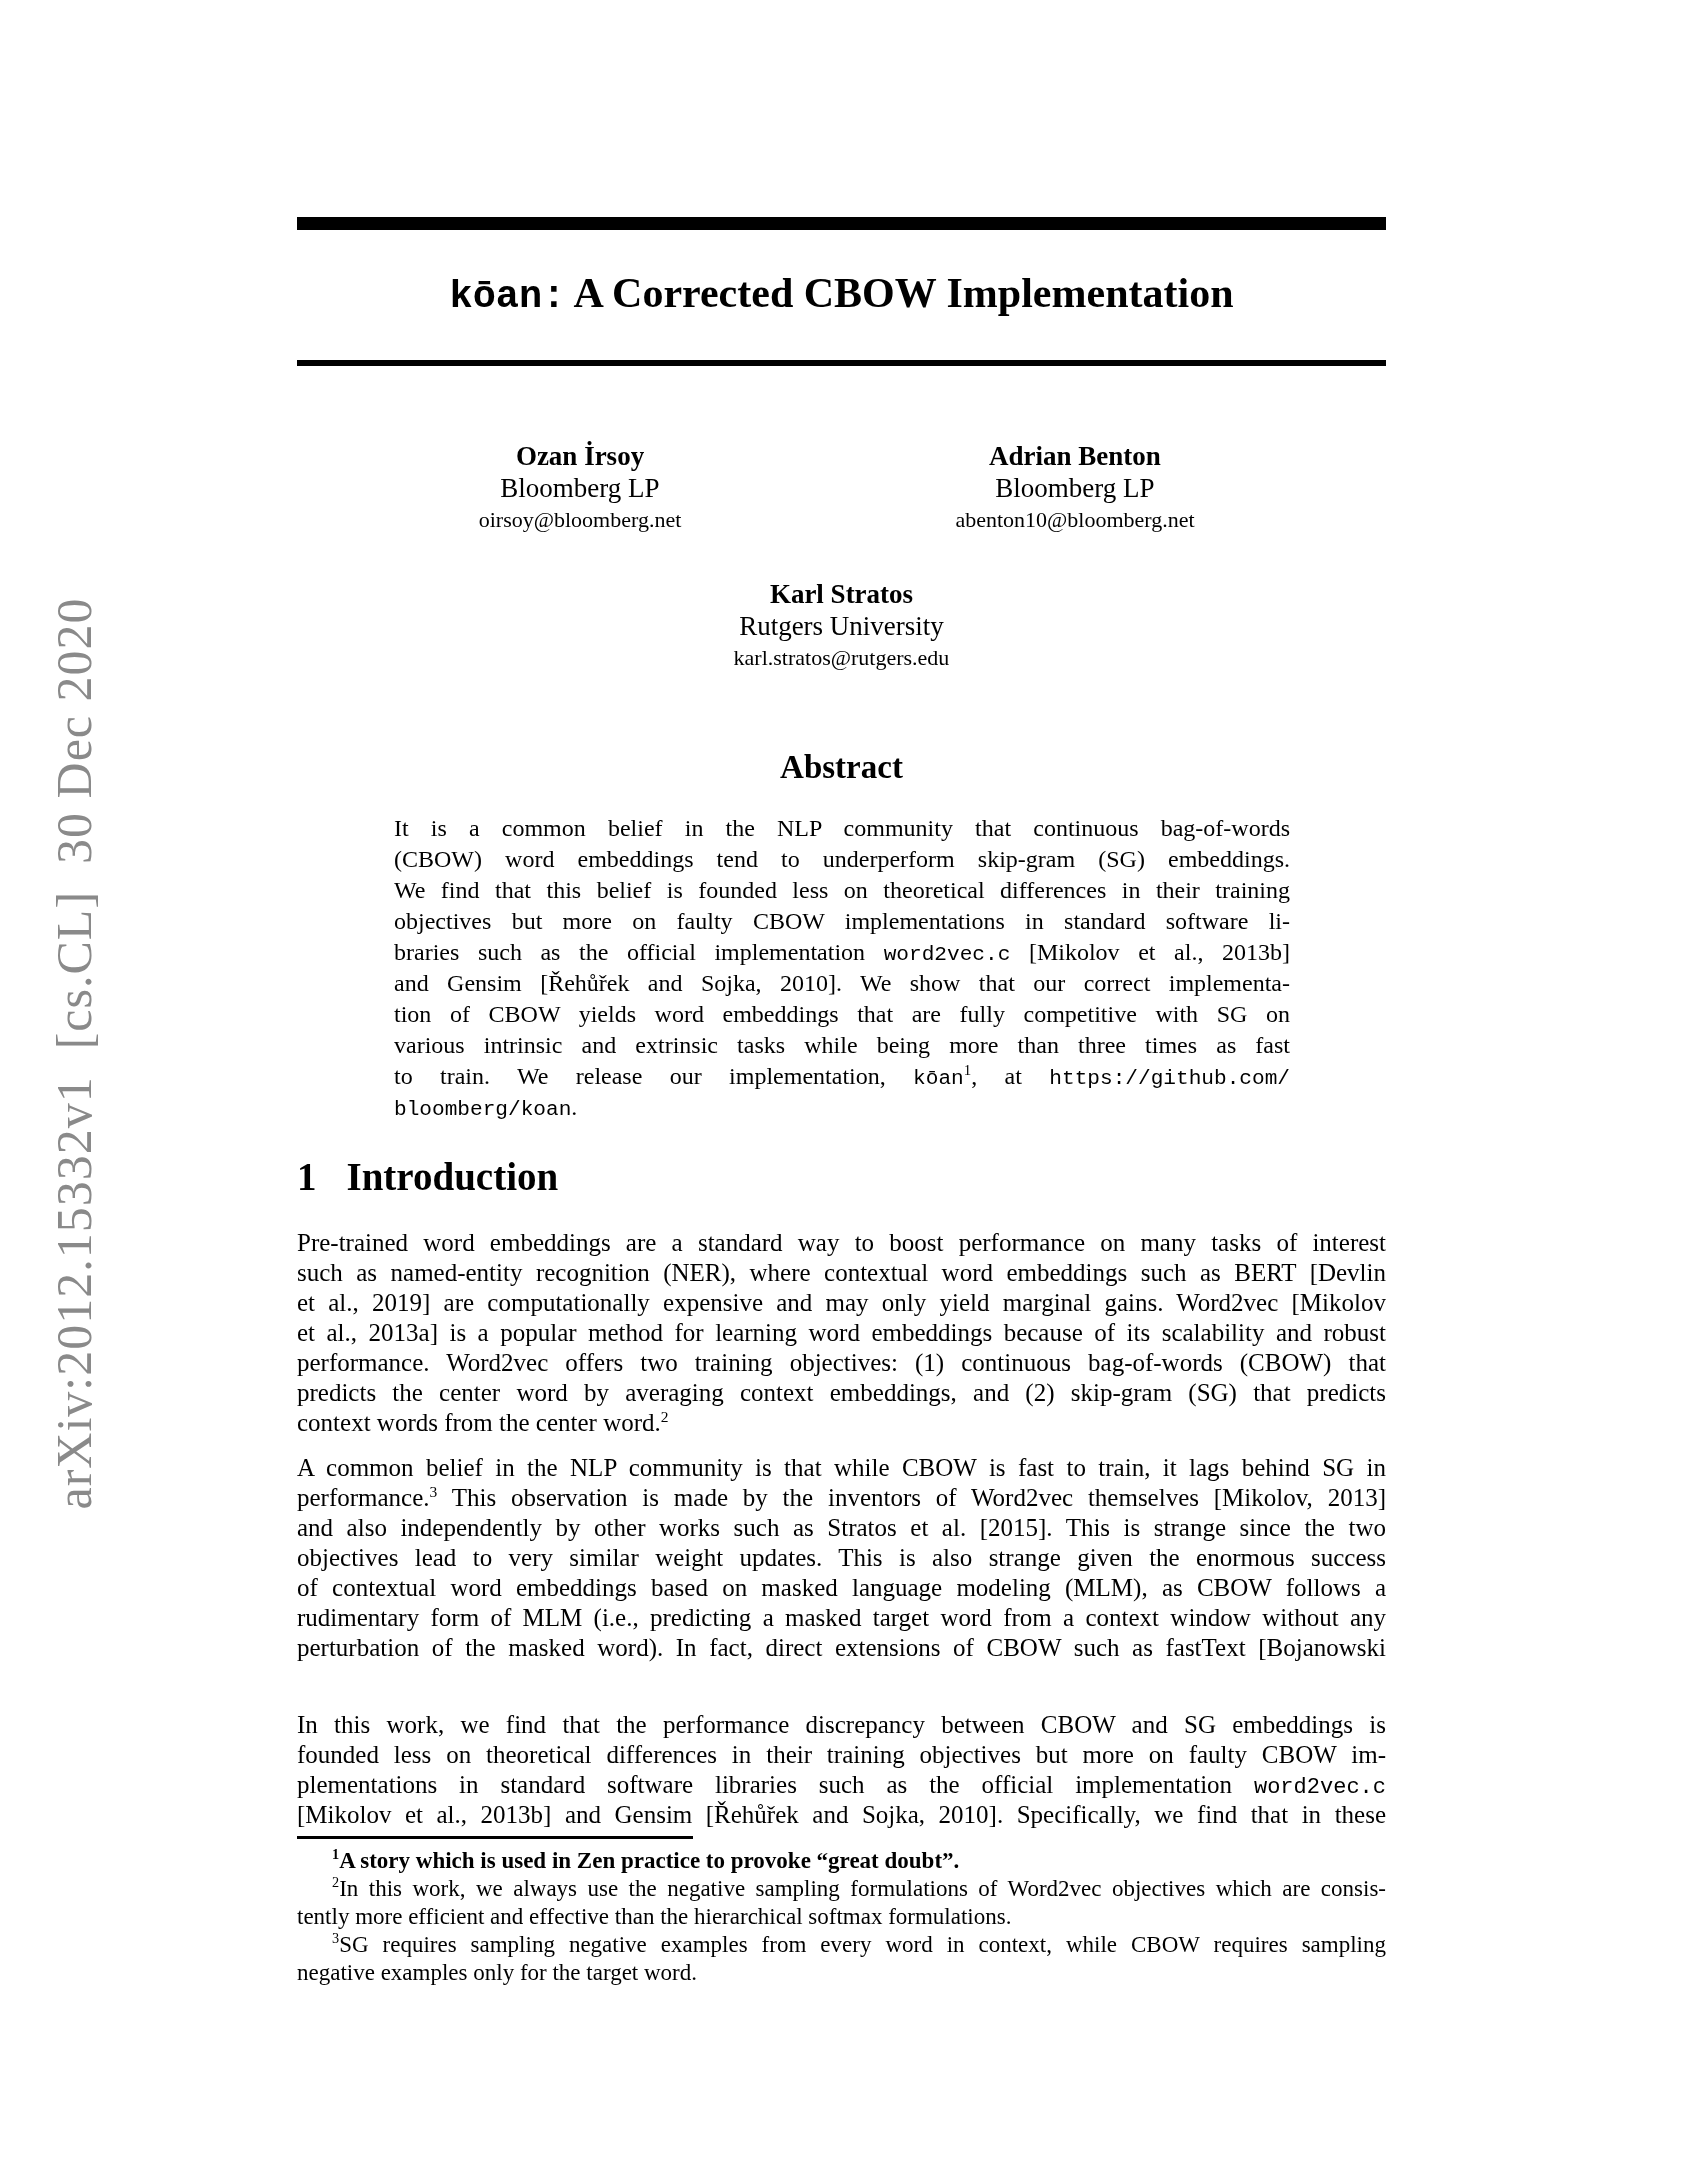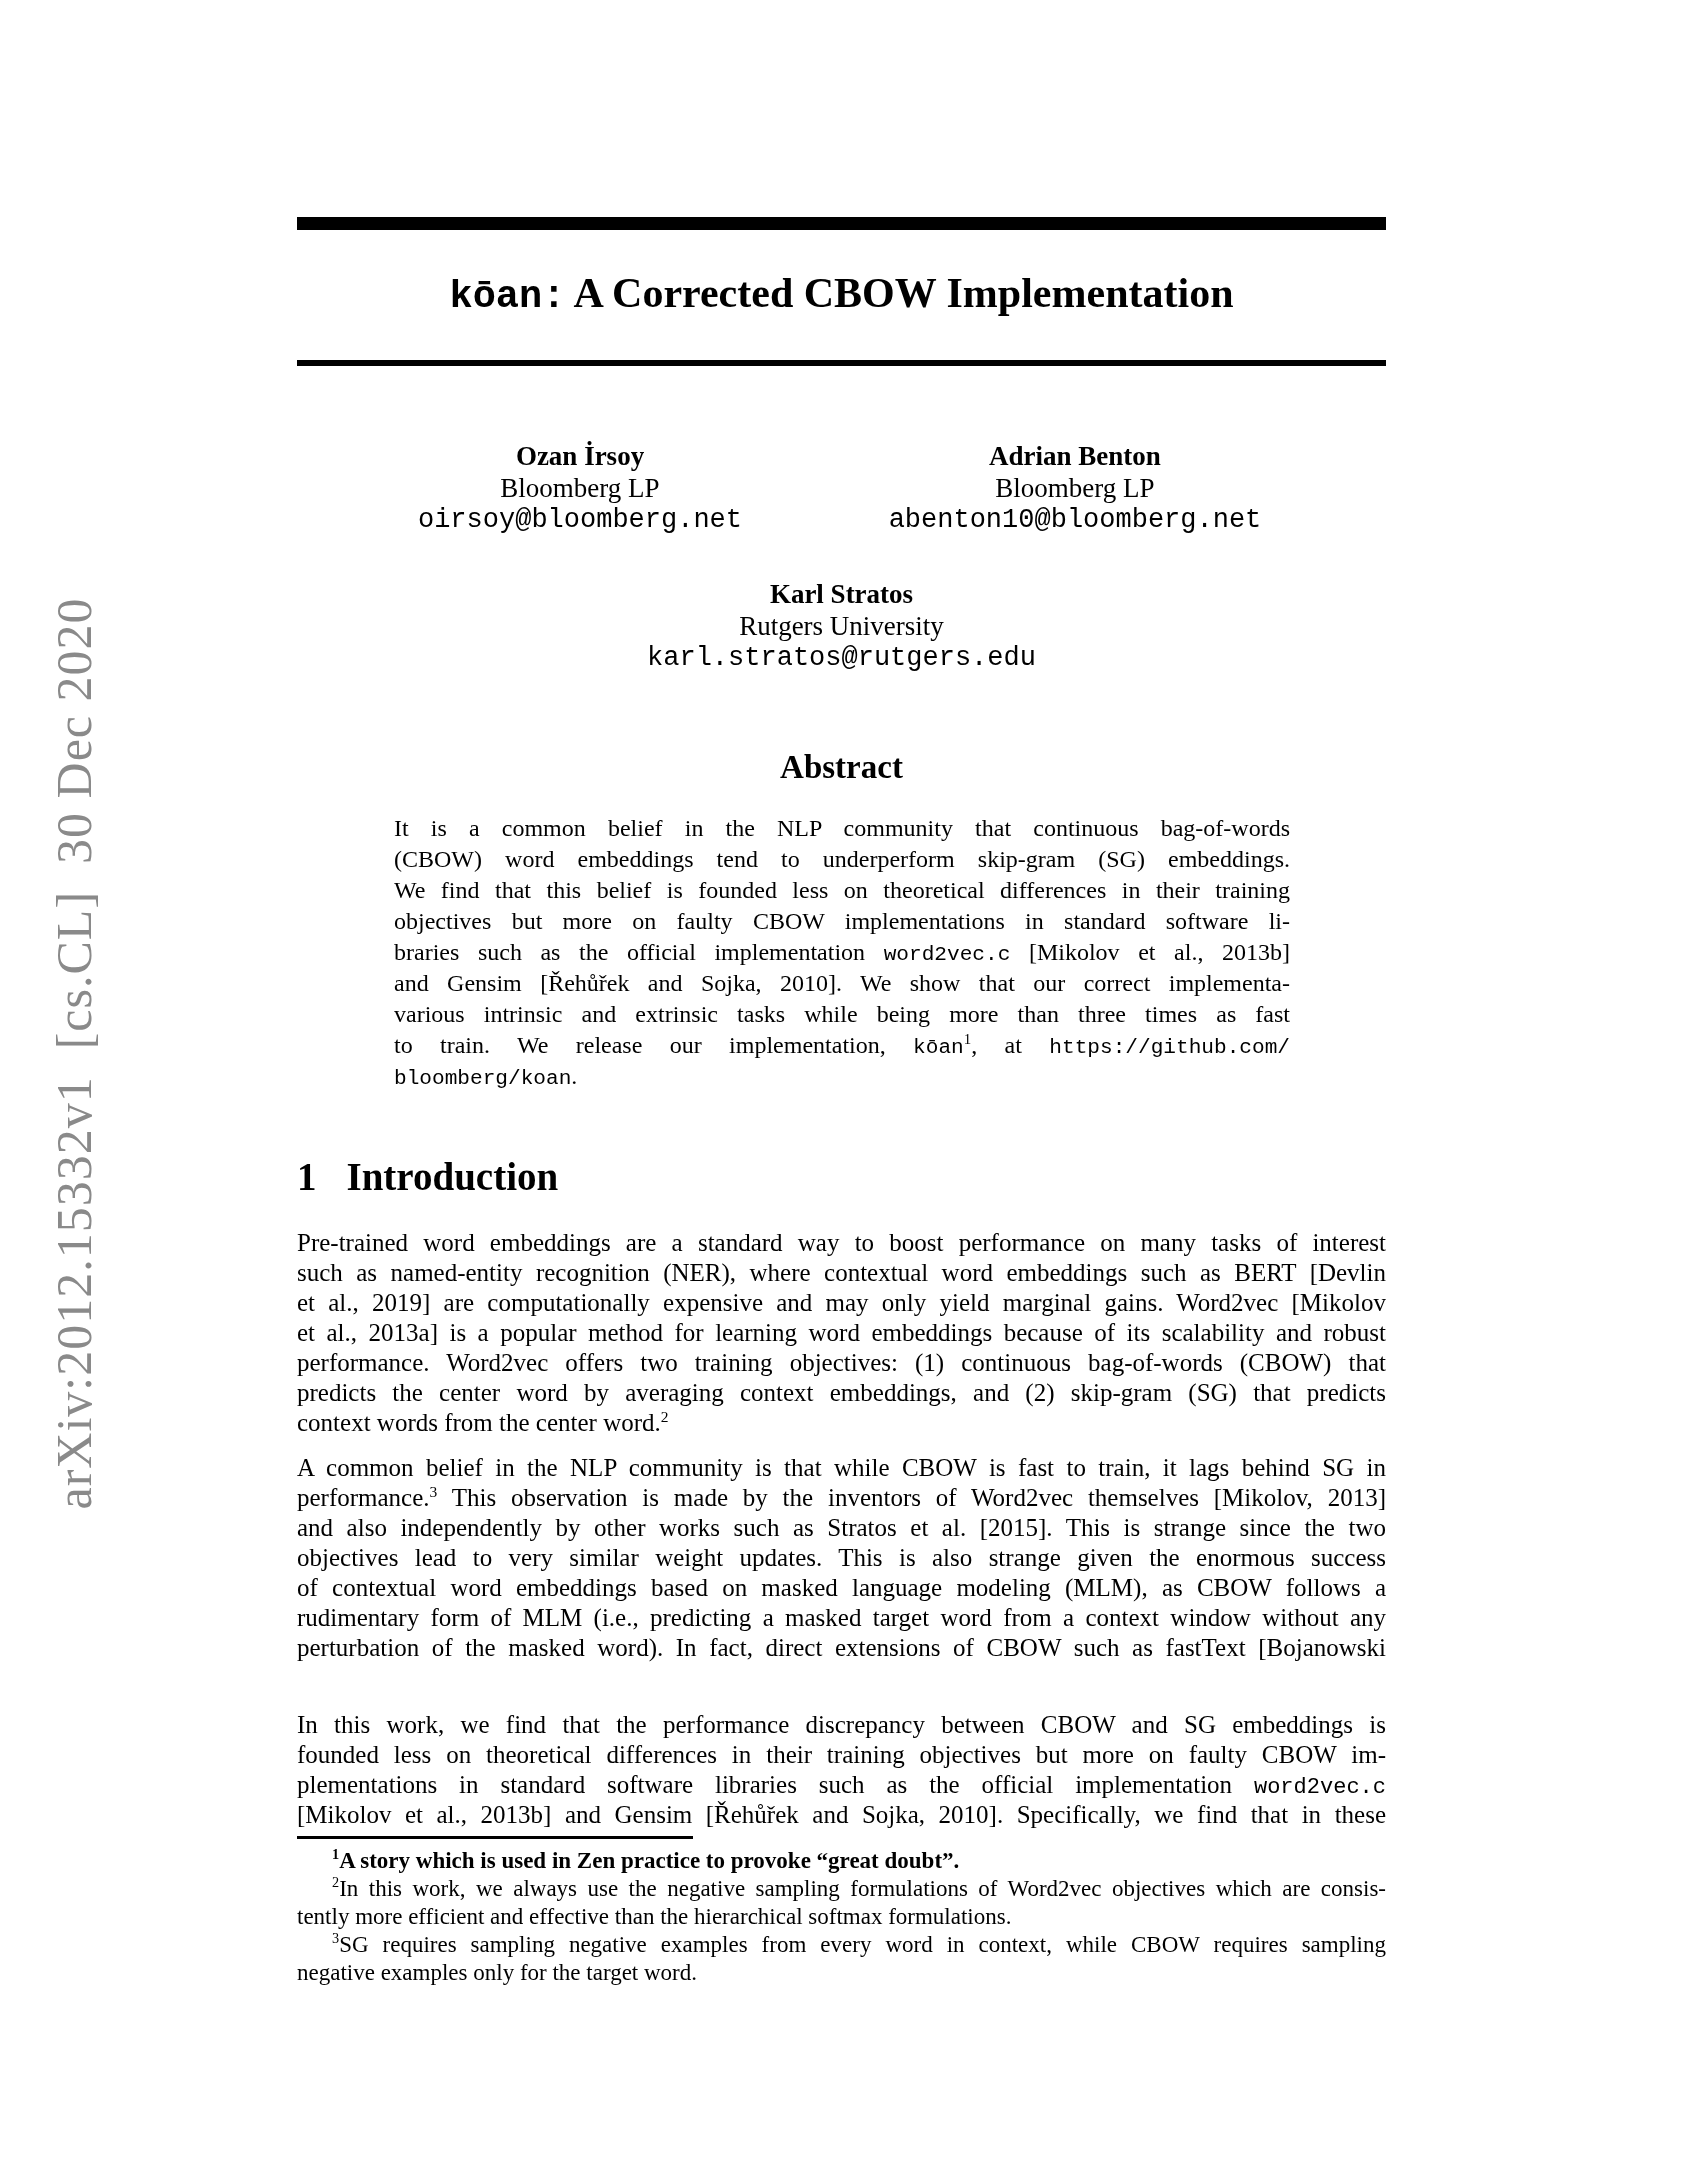--- a/index.html
+++ b/index.html
@@ -23,21 +23,21 @@
   
   #paper-title {
     left:297px; top:269px; width:1089px;
     text-align:center; font-weight:bold; font-size:42px;
   }
   #paper-title .mono { font-size:0.92em; }
 
   
   .author-block { text-align:center; line-height:32px; font-size:27px; }
   .author-name { font-weight:bold; }
-  .author-email { font-family:Liberation Mono, monospace; font-size:27px; }
+  .author-email { font-family:Liberation Serif, serif; font-size:22px; }
 
   
   #abstract-heading {
     left:297px; top:749px; width:1089px;
     text-align:center; font-weight:bold; font-size:33px;
   }
   #abstract-body { left:394px; top:813px; width:896px; font-size:24px; }
   #abstract-body .tline { height:31px; line-height:31px; }
 
   
@@ -102,20 +102,21 @@
 </div>
 
 <div class="abs" id="abstract-heading">Abstract</div>
 <div class="abs" id="abstract-body">
     <div class="tline"><span>It is a common belief in the NLP community that continuous bag-of-words</span></div>
     <div class="tline"><span>(CBOW) word embeddings tend to underperform skip-gram (SG) embeddings.</span></div>
     <div class="tline"><span>We find that this belief is founded less on theoretical differences in their training</span></div>
     <div class="tline"><span>objectives but more on faulty CBOW implementations in standard software li-</span></div>
     <div class="tline"><span>braries such as the official implementation </span><span class="mono">word2vec.c</span><span> [Mikolov et al., 2013b]</span></div>
     <div class="tline"><span>and Gensim [Řehůřek and Sojka, 2010].  We show that our correct implementa-</span></div>
+    <div class="tline"><span>tion of CBOW yields word embeddings that are fully competitive with SG on</span></div>
     <div class="tline"><span>various intrinsic and extrinsic tasks while being more than three times as fast</span></div>
     <div class="tline"><span>to train.  We release our implementation, </span><span class="mono">kōan</span><span class="sup">1</span><span>, at </span><span class="mono">https://github.com/</span></div>
     <div class="tline lastline"><span class="mono">bloomberg/koan</span><span>.</span></div>
   </div>
 
 <div class="abs" id="section-heading">
   <span id="section-number">1</span><span id="section-title-text">Introduction</span>
 </div>
 
 <div class="abs bodypar" id="intro-paragraph-1">

